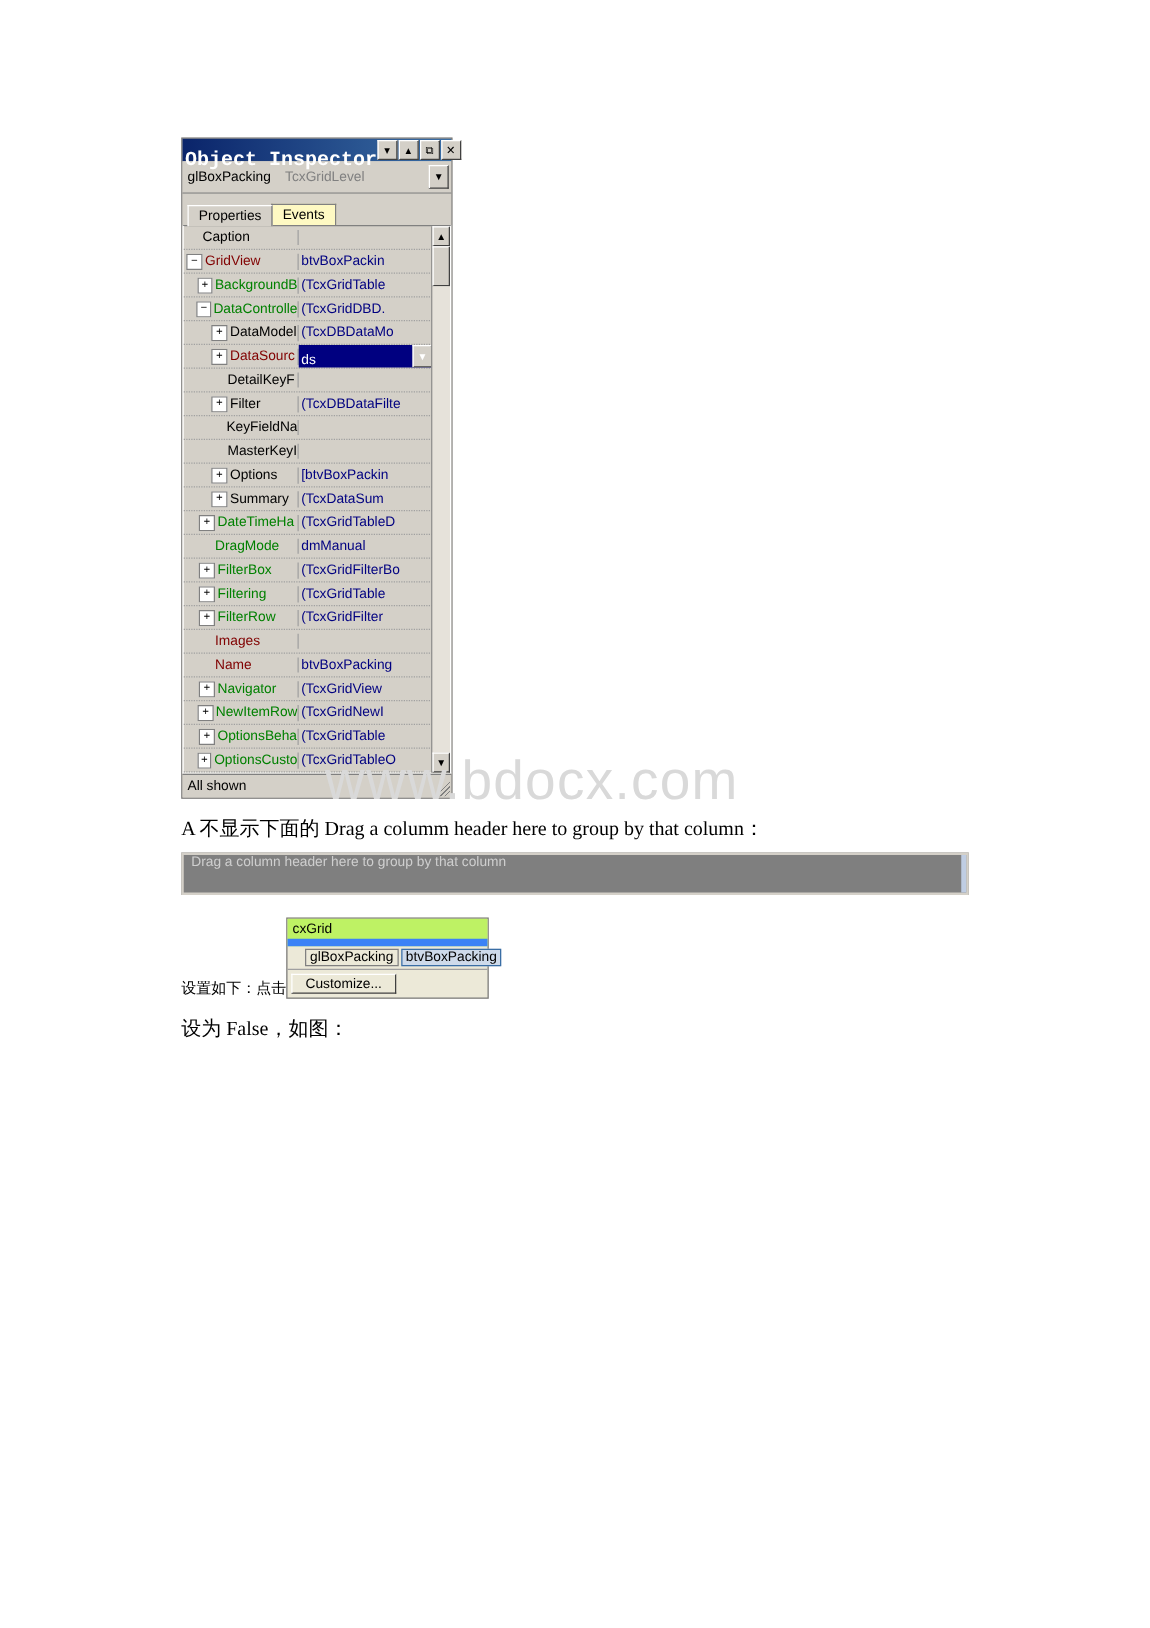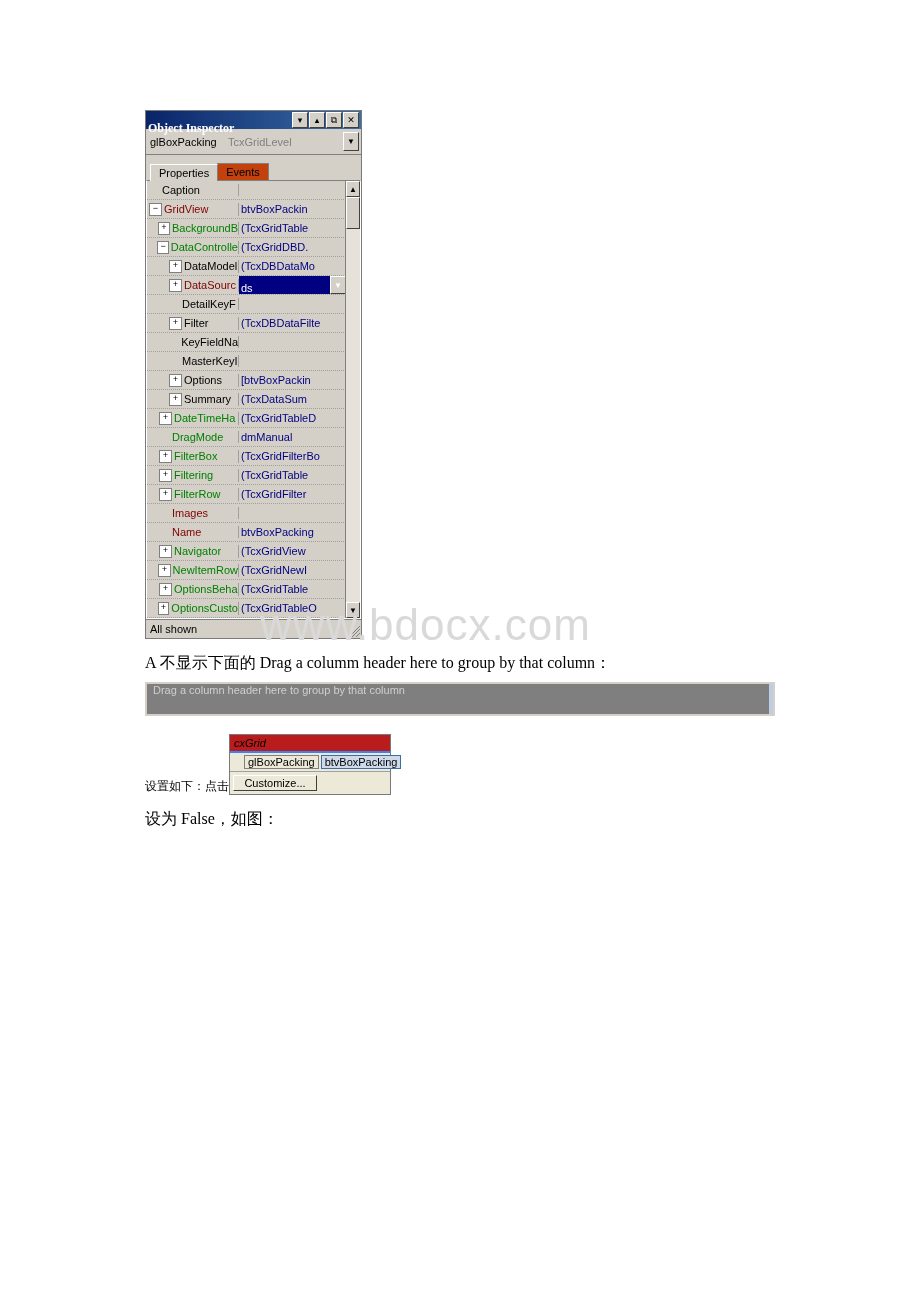--- a/index.html
+++ b/index.html
@@ -1,31 +1,31 @@
 <!DOCTYPE html>
 <html><head>
 <meta charset="utf-8">
 <style>
   html, body { margin:0; padding:0; background:#ffffff; font-family: "Microsoft YaHei", "SimSun", Tahoma, Arial, sans-serif; color:#000; }
   .page { width:920px; min-height:1302px; margin:0 auto; position:relative; box-sizing:border-box; padding:110px 145px 0 145px; }
 
   
   .oi-panel { width:215px; border:1px solid #7a7a7a; background:#d4d0c8; font-family: Tahoma, Arial, sans-serif; font-size:11px; color:#000; }
   .oi-titlebar { display:flex; align-items:center; background:linear-gradient(to right,#0a246a,#3a6ea5); color:#fff; height:18px; padding:0 2px; }
-  .oi-title { font-family:Liberation Serif, serif; font-weight:bold; font-size:12px; white-space:nowrap; flex:1 1 auto;margin-top:16px; }
+  .oi-title { font-family:Liberation Mono, monospace; font-weight:bold; font-size:16px; white-space:nowrap; flex:1 1 auto;margin-top:16px; }
   .oi-tbtns { display:flex; gap:1px; }
   .oi-tbtn { width:14px; height:14px; background:#d4d0c8; border:1px solid #fff; border-right-color:#404040; border-bottom-color:#404040; display:flex; align-items:center; justify-content:center; font-size:9px; line-height:1; color:#000; }
 
   .oi-combo-row { display:flex; align-items:center; height:21px; padding:2px 2px; background:#d4d0c8; border-bottom:1px solid #808080; }
   .oi-combo-name { flex:0 0 78px; padding-left:2px; color:#000; }
   .oi-combo-type { flex:1 1 auto; color:#808080; }
   .oi-combo-btn { width:14px; height:17px; background:#d4d0c8; border:1px solid #fff; border-right-color:#404040; border-bottom-color:#404040; display:flex; align-items:center; justify-content:center; font-size:8px; }
 
   .oi-tabs { display:flex; align-items:flex-end; height:22px; background:#d4d0c8; padding:3px 0 0 4px; }
-  .oi-tab { padding:2px 8px; border:1px solid #808080; border-bottom:none; background:#c2410c; font-size:11px; margin-right:-1px; }
+  .oi-tab { padding:2px 8px; border:1px solid #808080; border-bottom:none; background:#fef9c3; font-size:11px; margin-right:-1px; }
   .oi-tab.active { background:#d4d0c8; border-color:#fff #808080 #d4d0c8 #fff; position:relative; top:1px; }
   .oi-tabpage { border:1px solid #fff; border-top-color:#808080; background:#d4d0c8; }
 
   .oi-grid { display:block; position:relative; }
   .oi-row { display:flex; align-items:center; height:18px; border-bottom:1px dotted #a0a0a0; }
   .oi-name { flex:0 0 92px; display:flex; overflow:hidden; white-space:nowrap; border-right:1px solid #a0a0a0; padding-left:2px; box-sizing:border-box; }
   .oi-val  { flex:1 1 auto; padding-left:2px; overflow:hidden; white-space:nowrap; }
   .oi-icon { width:11px; height:11px; margin-right:2px; border:1px solid #808080; background:#fff; display:inline-flex; align-items:center; justify-content:center; font-size:9px; line-height:1; font-family:"Courier New",monospace; }
   .oi-spacer { display:inline-block; }
   .c-black { color:#000; }
@@ -54,21 +54,21 @@
   .body-text { font-size:16px; margin:14px 0 8px 0; font-family: "SimSun","Microsoft YaHei", serif; }
 
   
   .greybar { height:30px; margin-top:6px; background:#7f7f7f; border:2px solid #d4d0c8; display:flex; align-items:flex-start; padding-left:6px; color:#cfcfcf; font-size:11px; font-family: Tahoma, Arial, sans-serif; position:relative; }
   .greybar::after { content:""; position:absolute; right:0; top:0; bottom:0; width:4px; background:#bfcde3; }
 
   
   .cx-wrap { display:flex; align-items:flex-end; margin-top:18px; gap:0; }
   .cx-pretext { font-size:12px; font-family:Liberation Sans, sans-serif; }
   .cx-box { width:160px; border:1px solid #7a7a7a; background:#ece9d8; font-family: Tahoma, Arial, sans-serif; font-size:11px; }
-  .cx-title { padding:2px 4px; border-bottom:2px solid #3b82f6; background:#b91c1c;font-style:italic; }
+  .cx-title { padding:2px 4px; border-bottom:6px solid #3b82f6; background:#bef264; }
   .cx-row { display:flex; align-items:center; padding:2px 2px 2px 14px; border-bottom:1px solid #a0a0a0; gap:2px; }
   .cx-chip { border:1px solid #808080; background:#ece9d8; padding:0 3px; }
   .cx-chip.sel { background:#cedaea; border-color:#3a6ea5; }
   .cx-btn { margin:3px; padding:1px 8px; border:1px solid #fff; border-right-color:#404040; border-bottom-color:#404040; background:#ece9d8; width:66px; text-align:center; }
 
   .para { font-size:16px; margin:14px 0; font-family:"SimSun", serif; }
 </style>
 </head>
 <body>
 

